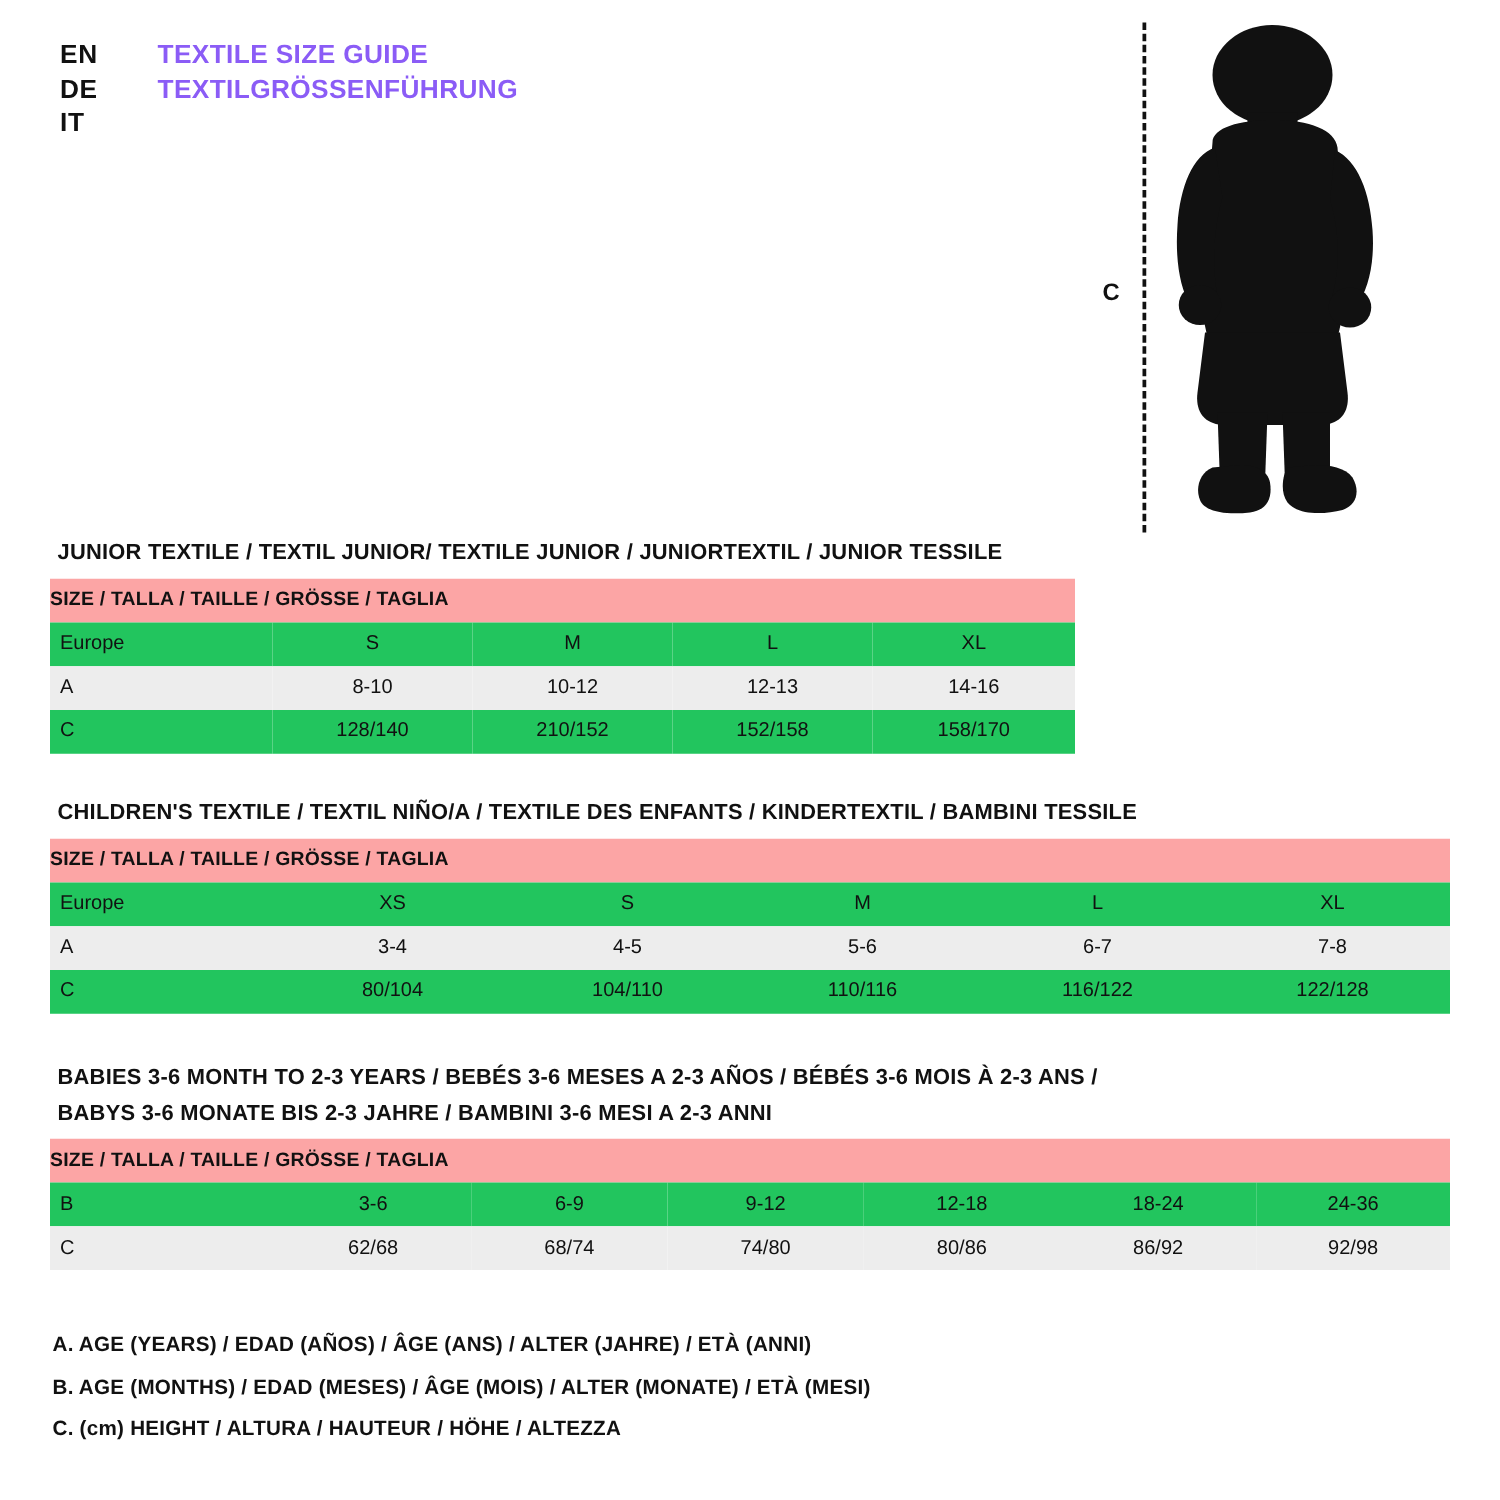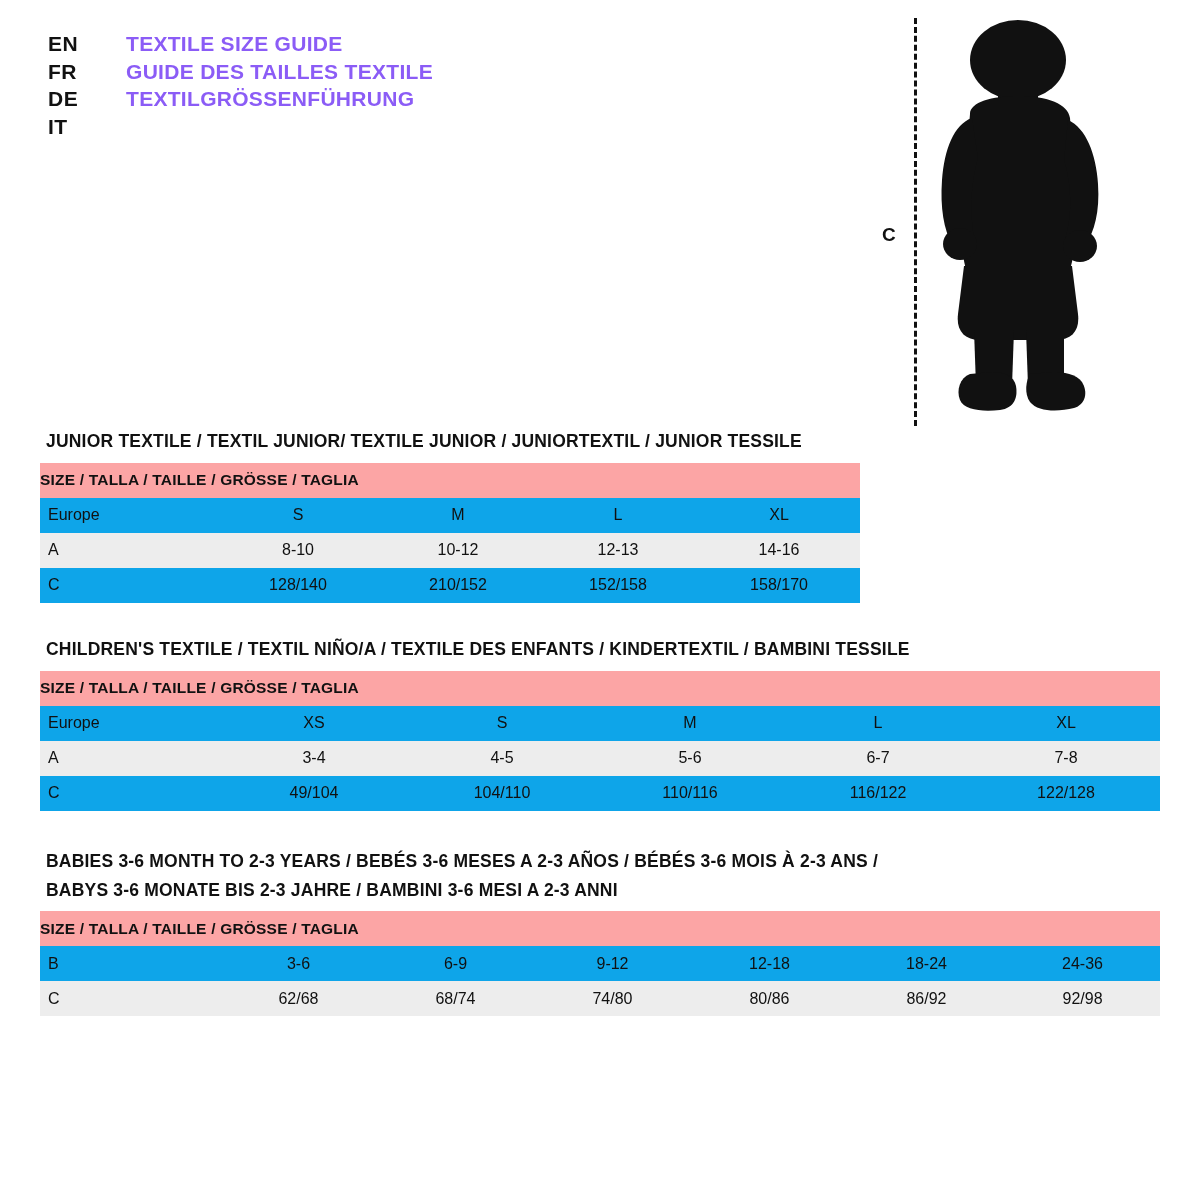--- a/index.html
+++ b/index.html
@@ -103,21 +103,21 @@
     height: 25px;
   }
   .bar-row td {
     background: #fca5a5;
     font-weight: 700;
     font-size: 15.5px;
     letter-spacing: 0.2px;
     padding-left: 8px;
     height: 26px;
   }
-  .row-white td { background: #0ea5e9; margin-top: 16px; }
+  .row-white td { background: #22c55e; margin-top: 16px; }
   .row-grey td  { background: #ededed; }
   .cell-label {
     padding-left: 8px !important;
     text-align: left;
     font-size: 16px;
   }
   .cell-val {
     text-align: center;
     font-size: 16px;
   }
@@ -151,24 +151,20 @@
 </style>
 </head>
 <body>
 
 <div class="page">
 
   <div class="header">
     <div class="lang-row">
       <span class="lang-code">EN</span>
       <span class="lang-title">TEXTILE SIZE GUIDE</span>
-    </div>
-    <div class="lang-row">
-      <span class="lang-code">FR</span>
-      <span class="lang-title">GUIDE DES TAILLES TEXTILE</span>
     </div>
     <div class="lang-row">
       <span class="lang-code">DE</span>
       <span class="lang-title">TEXTILGRÖSSENFÜHRUNG</span>
     </div>
     <div class="lang-row">
       <span class="lang-code">IT</span>
     </div>
   </div>
 
@@ -277,21 +273,21 @@
         <tr class="row-grey">
           <td class="cell-label">A</td>
           <td class="cell-val">3-4</td>
           <td class="cell-val">4-5</td>
           <td class="cell-val">5-6</td>
           <td class="cell-val">6-7</td>
           <td class="cell-val">7-8</td>
         </tr>
         <tr class="row-white">
           <td class="cell-label">C</td>
-          <td class="cell-val">49/104</td>
+          <td class="cell-val">80/104</td>
           <td class="cell-val">104/110</td>
           <td class="cell-val">110/116</td>
           <td class="cell-val">116/122</td>
           <td class="cell-val">122/128</td>
         </tr>
       </tbody>
     </table>
   </div>
 
   <div class="block block-babies">
@@ -326,14 +322,19 @@
           <td class="cell-val">68/74</td>
           <td class="cell-val">74/80</td>
           <td class="cell-val">80/86</td>
           <td class="cell-val">86/92</td>
           <td class="cell-val">92/98</td>
         </tr>
       </tbody>
     </table>
   </div>
 
+  <div class="footnotes">
+    <div class="footnote">A. AGE (YEARS) / EDAD (AÑOS) / ÂGE (ANS) / ALTER (JAHRE) / ETÀ (ANNI)</div>
+    <div class="footnote">B. AGE (MONTHS) / EDAD (MESES) / ÂGE (MOIS) / ALTER (MONATE) / ETÀ (MESI)</div>
+    <div class="footnote">C. (cm) HEIGHT / ALTURA / HAUTEUR / HÖHE / ALTEZZA</div>
+  </div>
 
 </div>
 
 </body></html>

